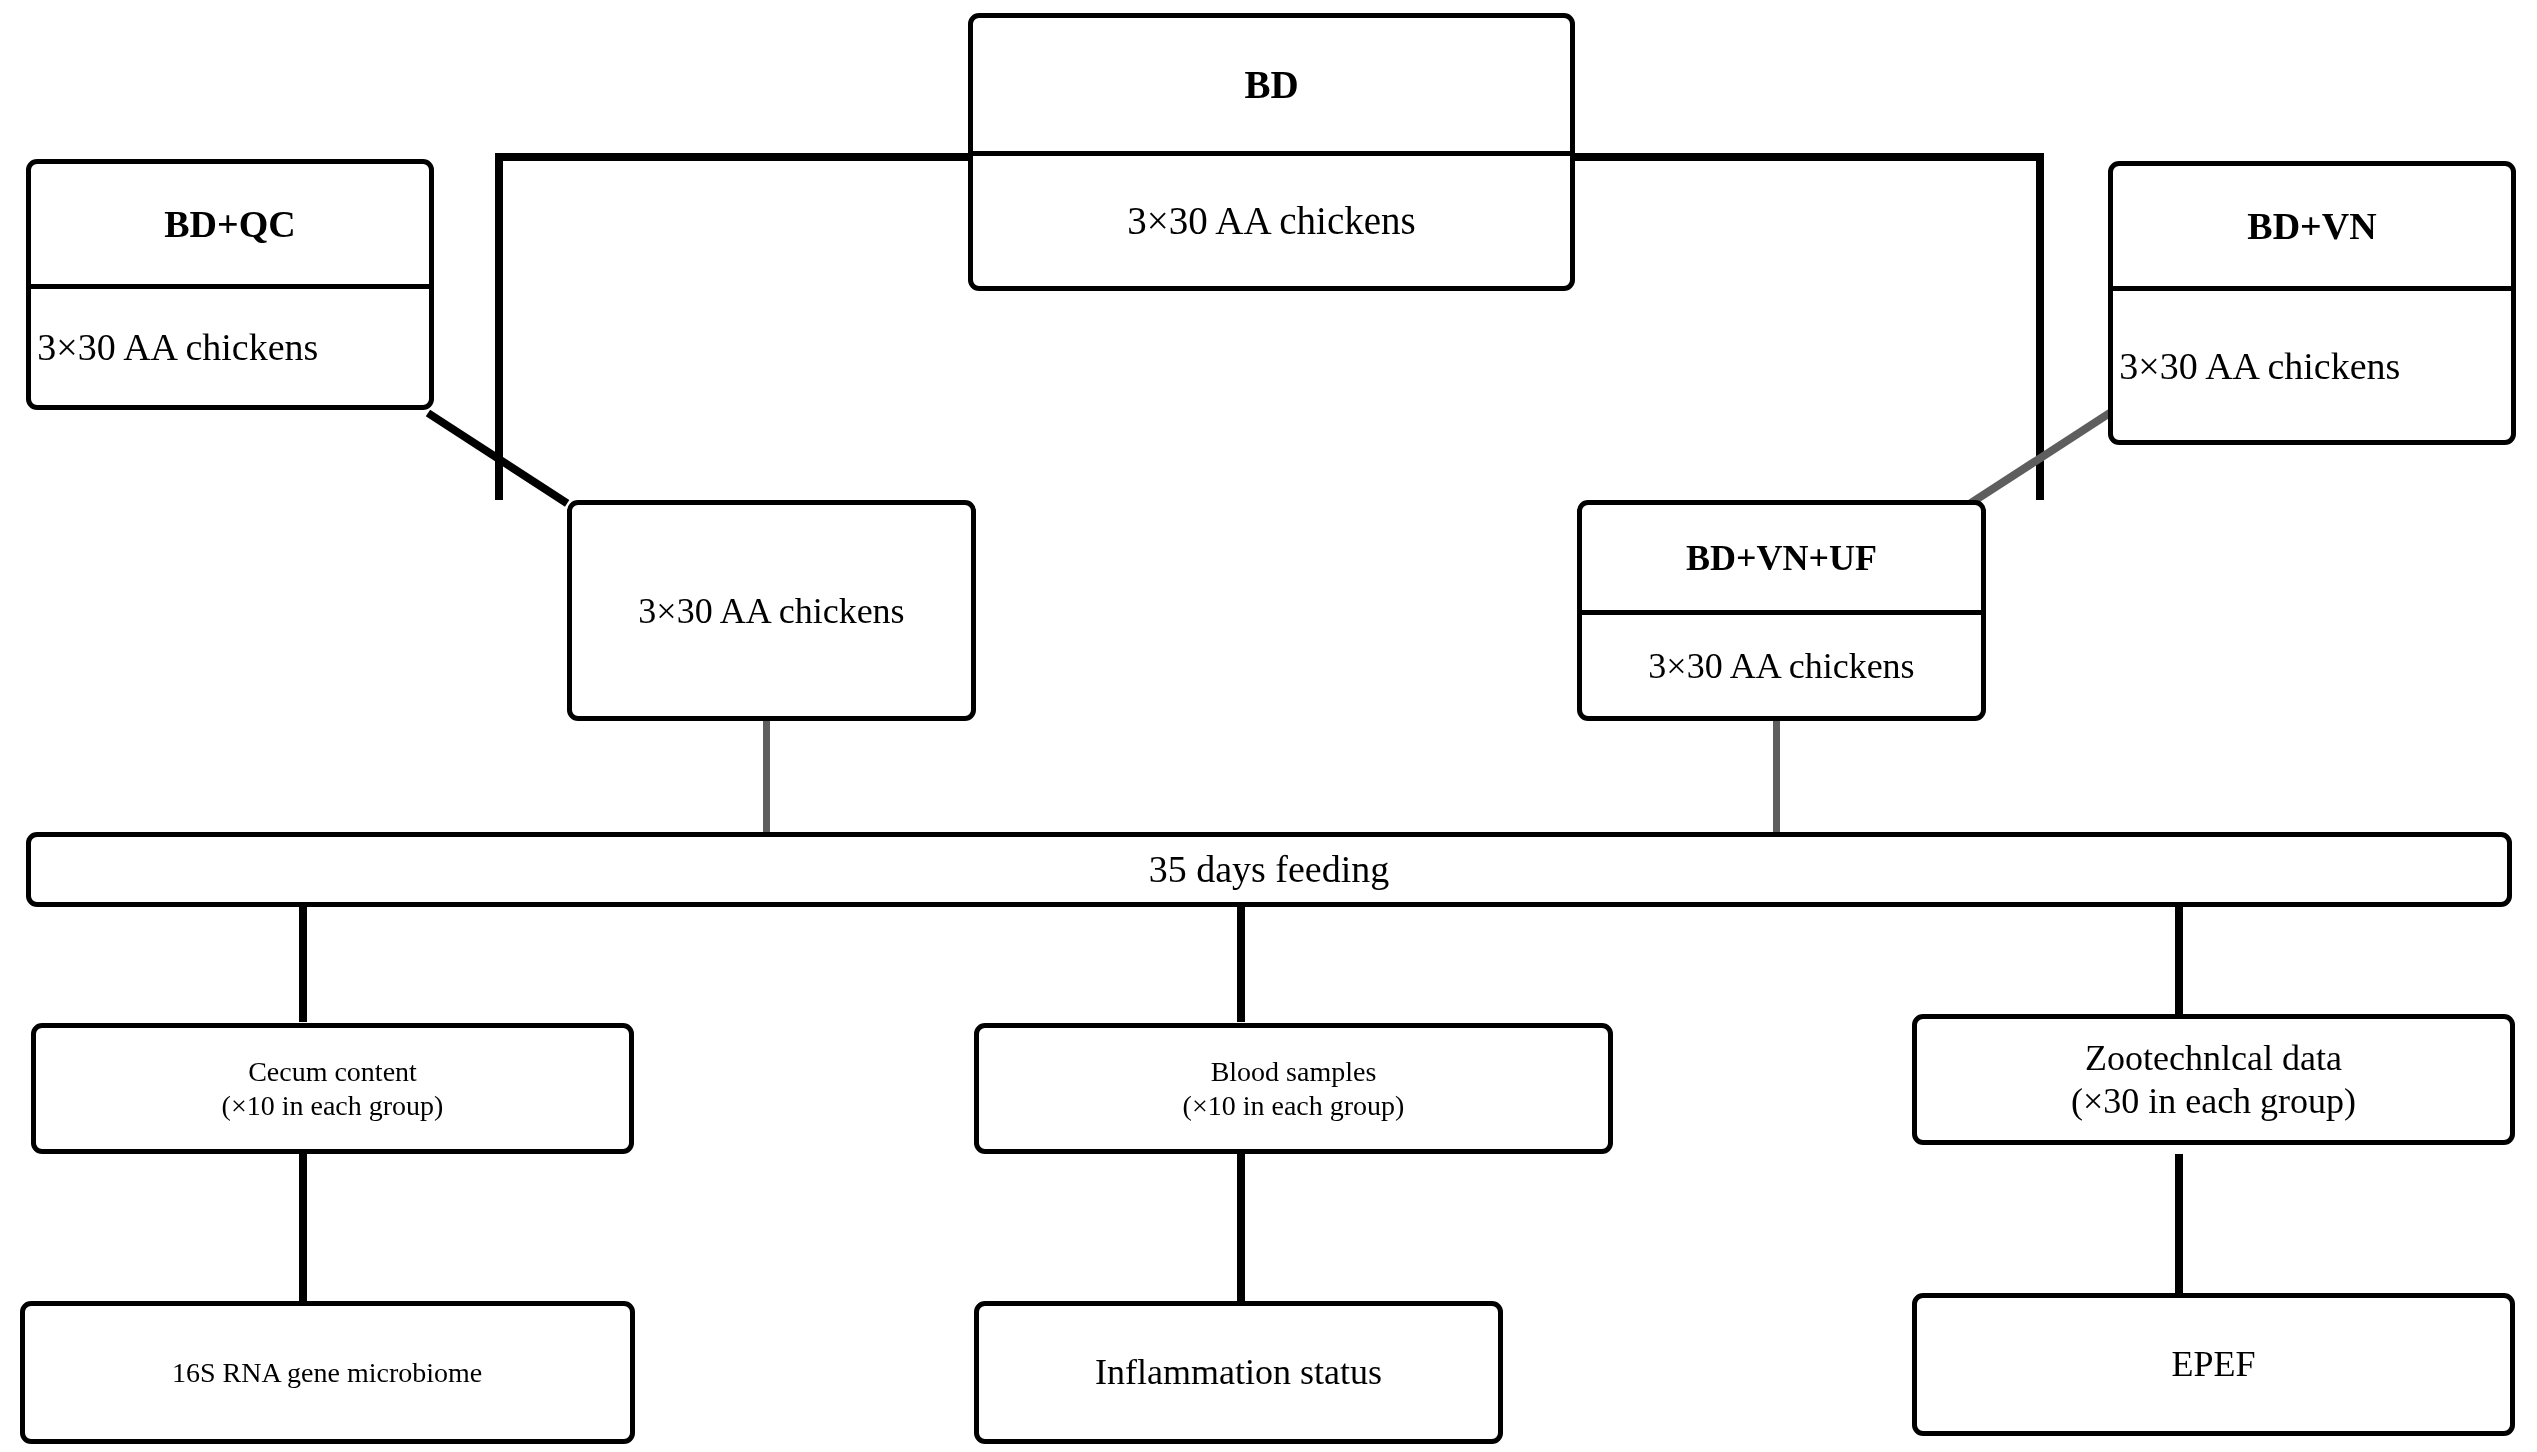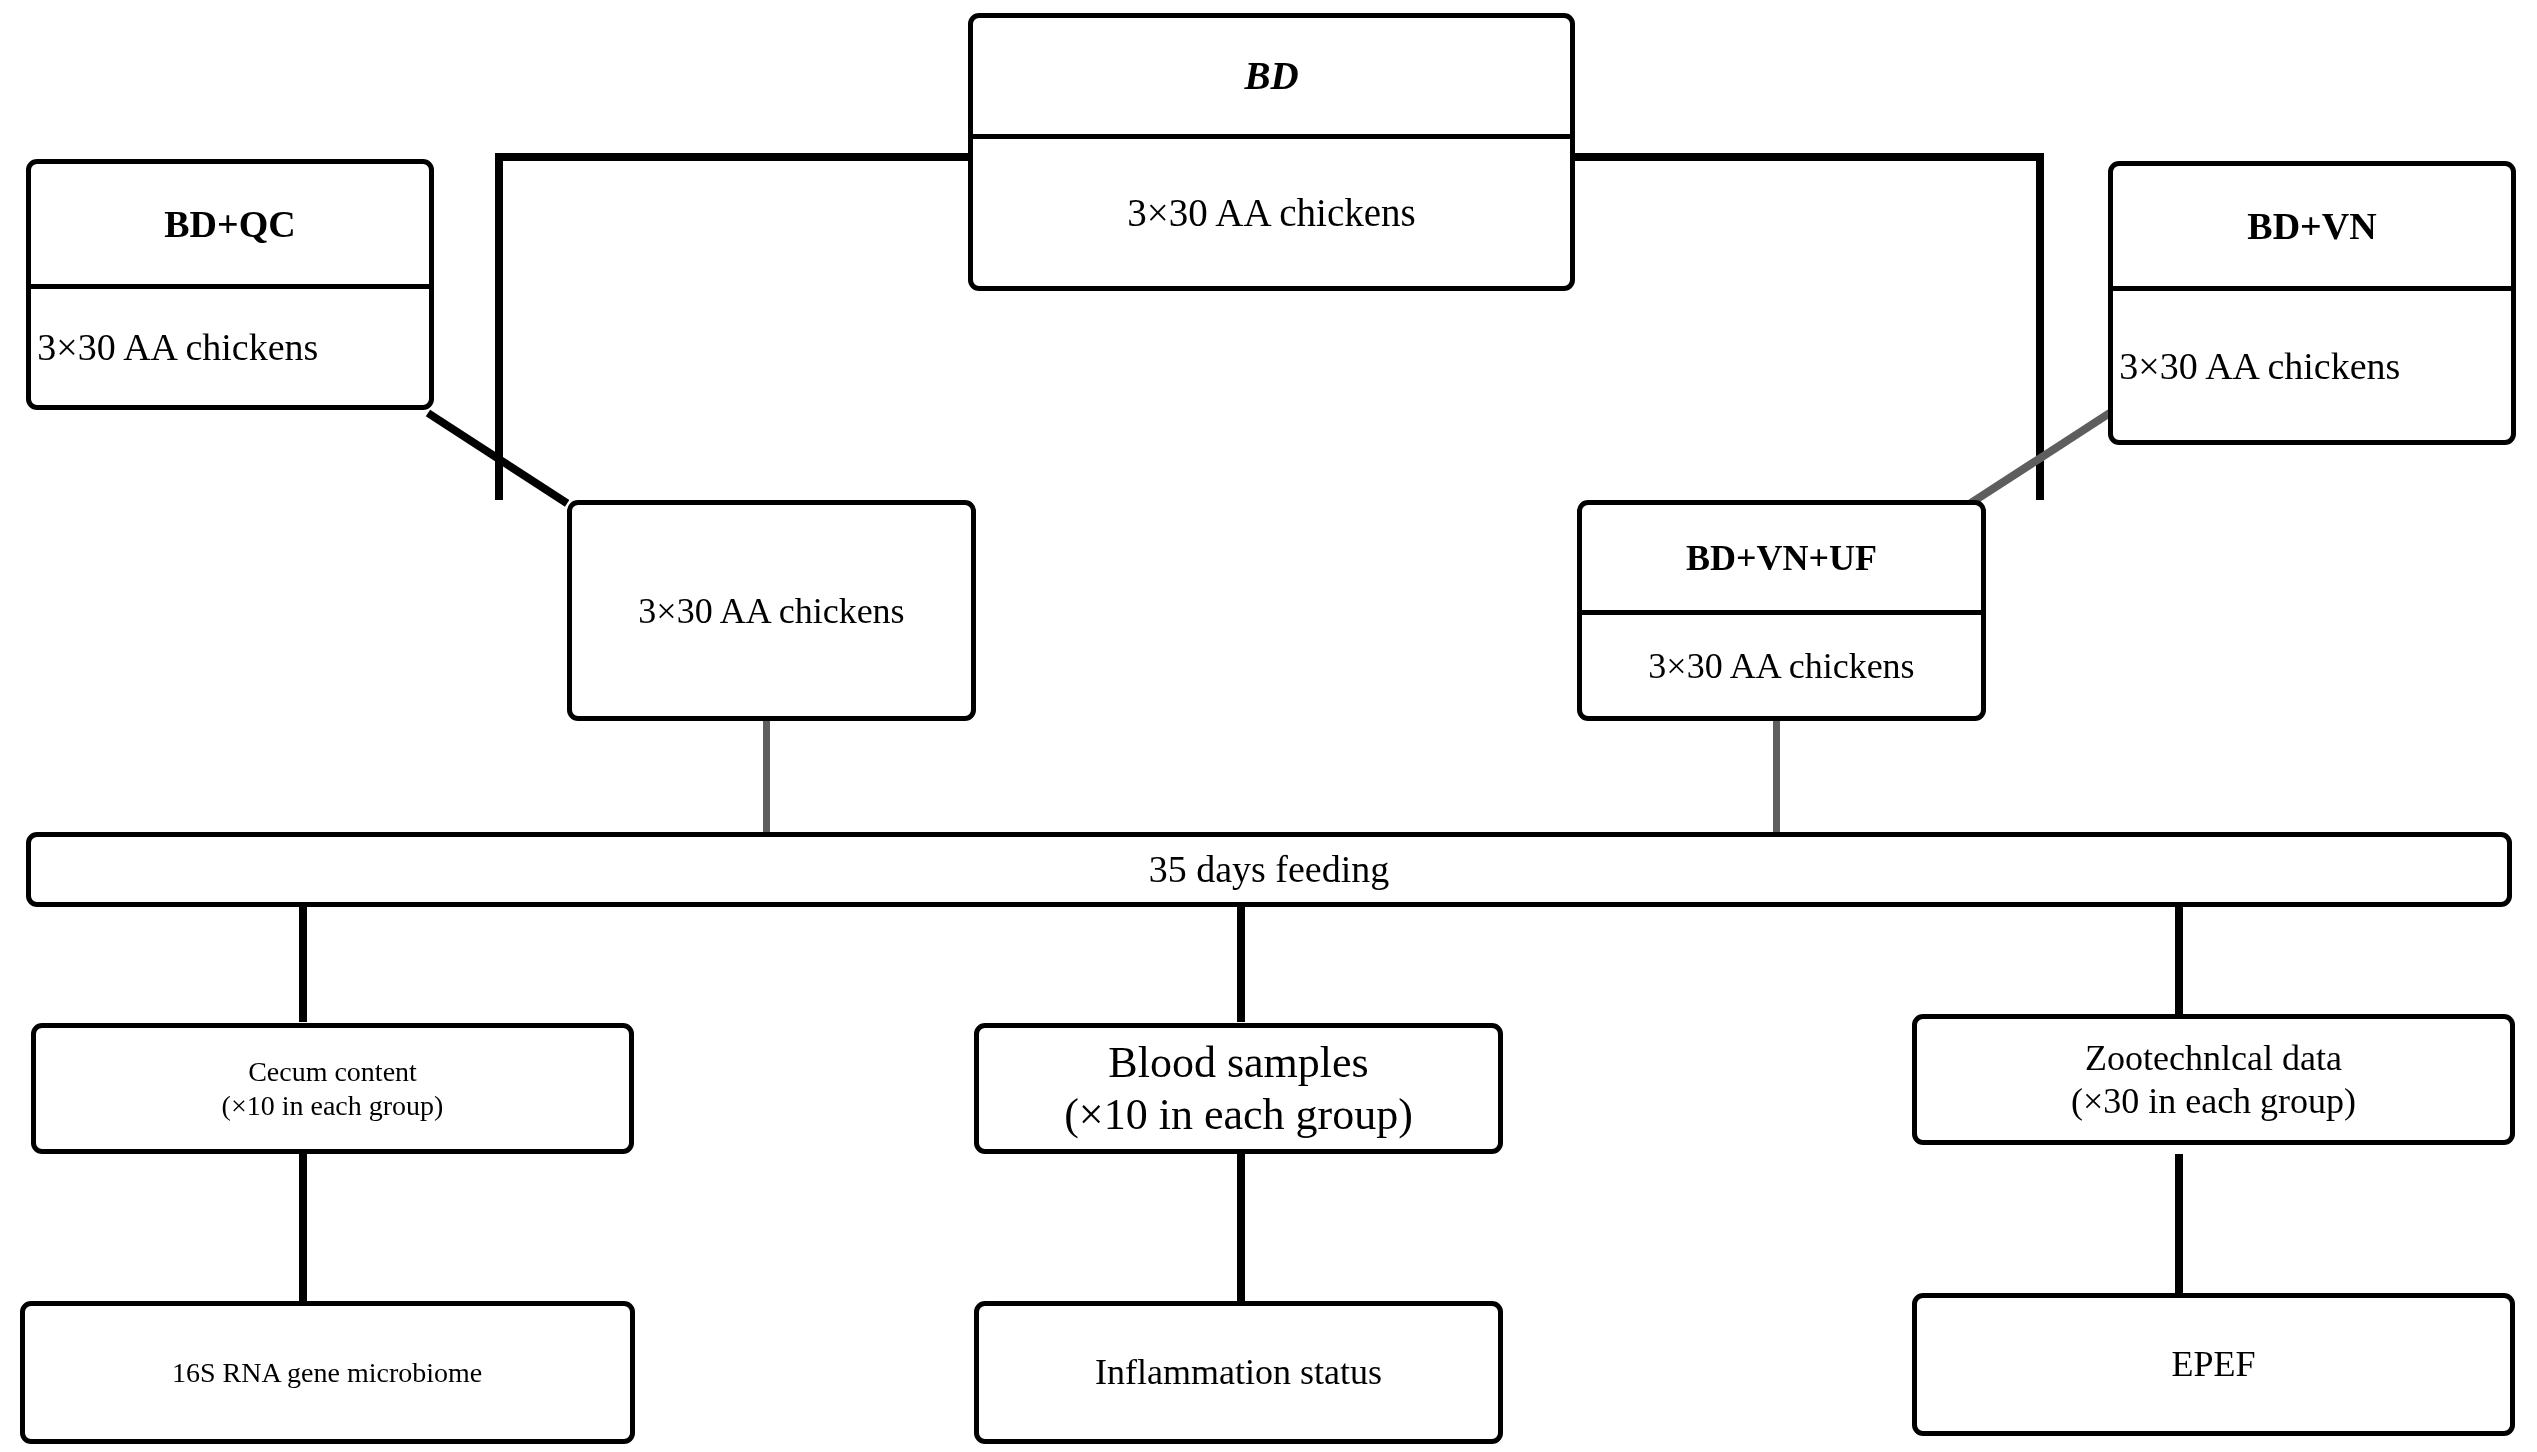--- a/index.html
+++ b/index.html
@@ -74,21 +74,21 @@
 
   <div class="ln" style="left:299px; top:901px; width:7.8px; height:121px;"></div>
   <div class="ln" style="left:1237px; top:901px; width:7.8px; height:121px;"></div>
   <div class="ln" style="left:2175px; top:901px; width:7.8px; height:121px;"></div>
 
   <div class="ln" style="left:299px; top:1154px; width:7.8px; height:149px;"></div>
   <div class="ln" style="left:1237px; top:1154px; width:7.8px; height:149px;"></div>
   <div class="ln" style="left:2175px; top:1154px; width:7.8px; height:149px;"></div>
 
   <div class="node grp" style="left:968px; top:12.5px; width:607px; height:278px; font-size:39px;">
-    <div class="grp-label" style="height:121px;font-style:italic;">BD</div>
+    <div class="grp-label" style="height:138px;">BD</div>
     <div class="grp-count">3×30 AA chickens</div>
   </div>
 
   <div class="node grp" style="left:26px; top:159px; width:408px; height:251px; font-size:38px;">
     <div class="grp-label" style="height:125px;">BD+QC</div>
     <div class="grp-count" style="justify-content:flex-start;padding-left:6.3px;">3×30 AA chickens</div>
   </div>
 
   <div class="node grp" style="left:2108px; top:161px; width:408px; height:284px; font-size:38px;">
     <div class="grp-label" style="height:125px;">BD+VN</div>
@@ -111,21 +111,21 @@
   <div class="node plain" style="left:31px; top:1023px; width:603px; height:131px; font-size:28px;">
     <span>
       <span>Cecum content</span><br>
       <span>(×10 in each group)</span>
     </span>
   </div>
   <div class="node plain" style="left:19.6px; top:1301px; width:615px; height:143px; font-size:28px;">
     <span>16S RNA gene microbiome</span>
   </div>
 
-  <div class="node plain" style="left:974px; top:1023px; width:529px; height:131px; font-size:44px;">
+  <div class="node plain" style="left:974px; top:1023px; width:639px; height:131px; font-size:28px;">
     <span>
       <span>Blood samples</span><br>
       <span>(×10 in each group)</span>
     </span>
   </div>
   <div class="node plain" style="left:974px; top:1301px; width:529px; height:143px; font-size:36px;">
     <span>Inflammation status</span>
   </div>
 
   <div class="node plain" style="left:1912px; top:1014px; width:603px; height:131px; font-size:36px;align-items:center;">

